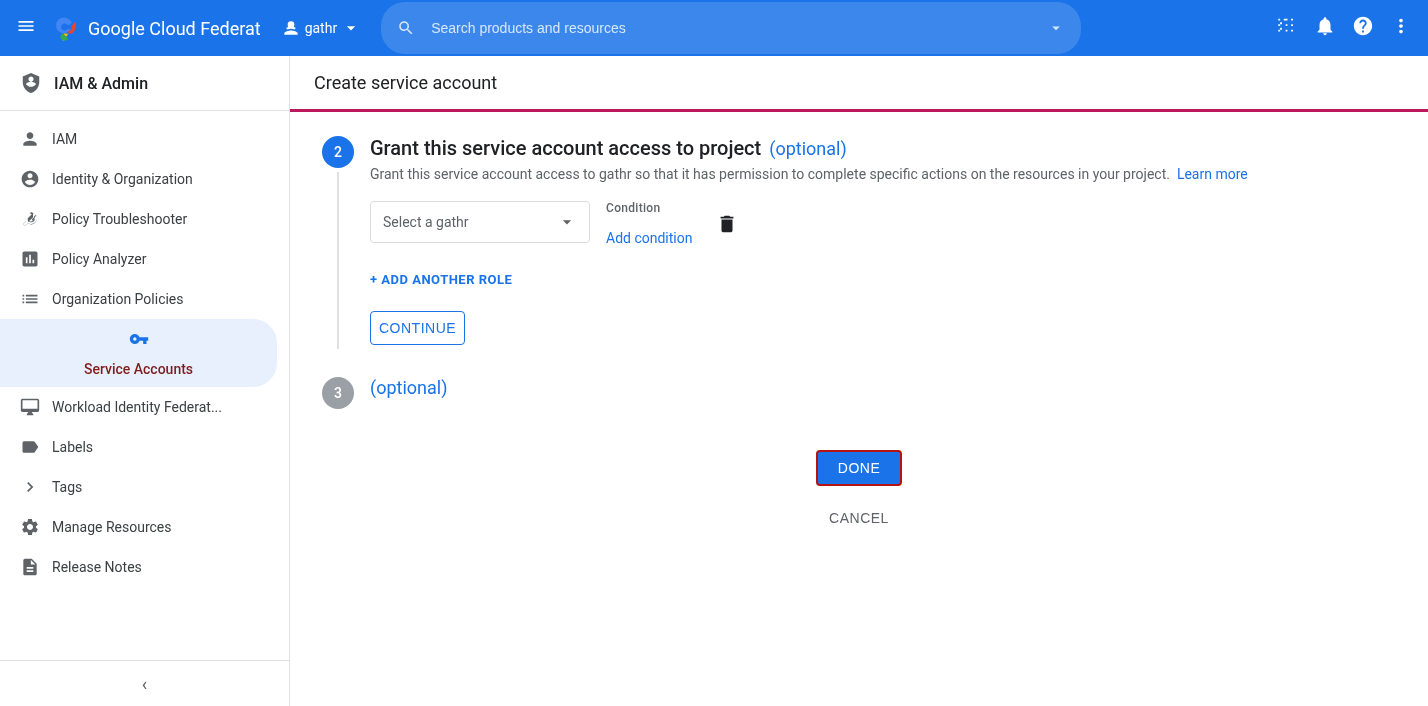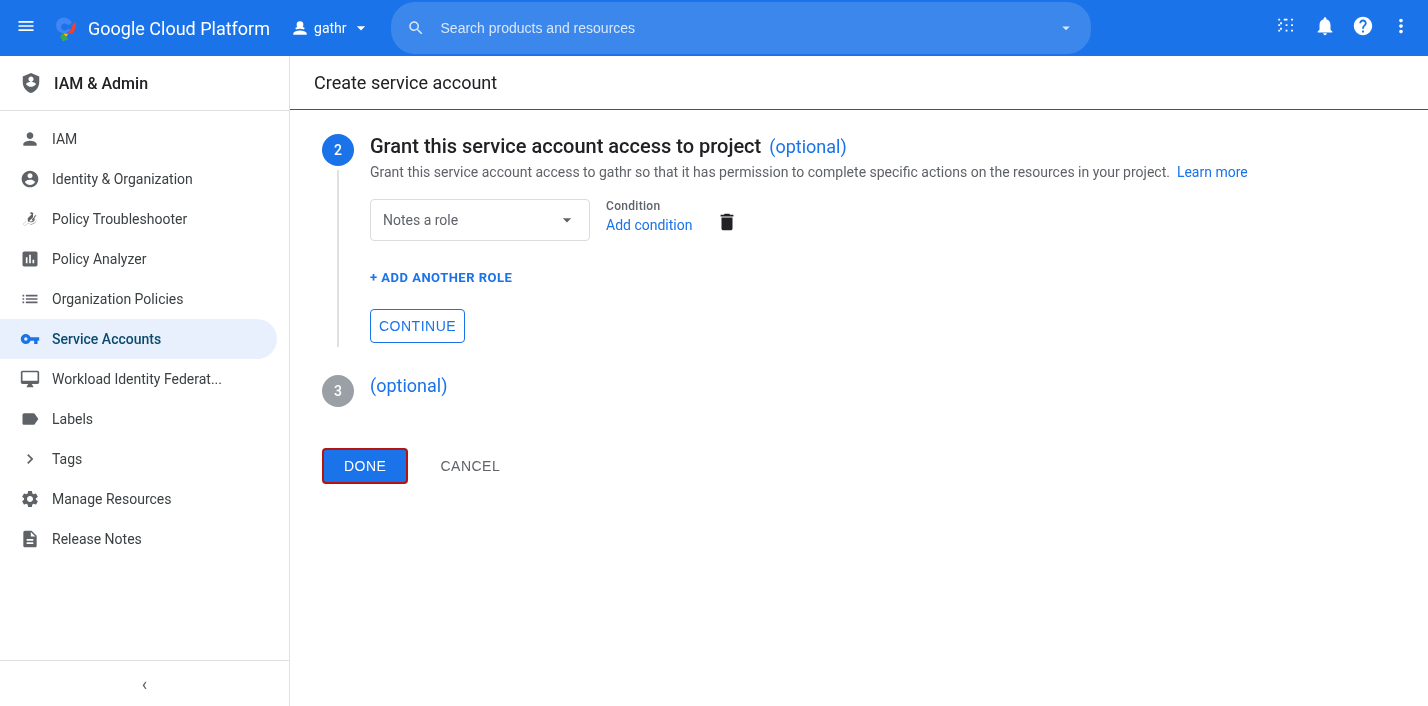--- a/index.html
+++ b/index.html
@@ -79,32 +79,33 @@
       cursor: pointer;
       color: #3c4043;
       font-size: 14px;
       font-weight: 400;
       border-radius: 0 24px 24px 0;
       margin-right: 12px;
       position: relative;
     }
     .sidebar-item.active {
       background: #e8f0fe;
-      color: #0c4a6e;
+      color: #7f1d1d;
       font-weight: 500;
+      flex-direction: column;
     }
     .sidebar-item .item-icon { width: 20px; height: 20px; color: #5f6368; flex-shrink: 0; }
     .sidebar-item.active .item-icon { color: #1a73e8; }
     .sidebar-collapse { display: flex; align-items: center; justify-content: center; padding: 12px; cursor: pointer; border-top: 1px solid #e0e0e0; color: #5f6368; font-size: 18px; }
 
     
     .main { flex: 1; overflow-y: auto; background: #fff; }
     .page-header {
       padding: 16px 24px;
-      border-bottom: 1px solid #be185d;
+      border-bottom: 3px solid #be185d;
       font-size: 18px;
       font-weight: 400;
       color: #202124;
     }
     .page-content { padding: 24px 32px; }
 
     
     .step { display: flex; gap: 16px; margin-bottom: 24px; }
     .step-indicator { display: flex; flex-direction: column; align-items: center; flex-shrink: 0; }
     .step-circle {
@@ -134,21 +135,21 @@
       padding: 0 12px;
       height: 42px;
       min-width: 220px;
       cursor: pointer;
       background: #fff;
       gap: 8px;
       justify-content: space-between;
     }
     .role-select-text { color: #5f6368; font-size: 14px; }
     .role-select-arrow { color: #5f6368; font-size: 16px; }
-    .condition-section { display: flex; flex-direction: column; gap: 4px; }
+    .condition-section { display: flex; flex-direction: column; gap: 15px; }
     .condition-label { font-size: 12px; color: #5f6368; font-weight: 500; letter-spacing: 0.3px; }
     .add-condition-link { color: #1a73e8; font-size: 14px; text-decoration: none; cursor: pointer; }
     .delete-btn { color: #5f6368; cursor: pointer; font-size: 20px; padding: 8px; margin-top: 4px; }
 
     
     .add-role-btn {
       display: flex; align-items: center; gap: 8px;
       color: #1a73e8; font-size: 13px; font-weight: 700;
       cursor: pointer;
       padding: 8px 0;
@@ -167,21 +168,21 @@
       letter-spacing: 0.5px;
       border-radius: 4px;
       cursor: pointer;
       margin-top: 16px;
     }
 
     
     .grant-users-step { margin-top: 8px; }
 
     
-    .bottom-actions { display: flex; gap: 16px; align-items: center; padding: 16px 0; margin-top: 8px; }
+    .bottom-actions { display: flex; gap: 16px; align-items: center; padding: 16px 0; margin-top: 8px; flex-direction: column; }
     .done-btn {
       background: #1a73e8;
       color: #fff;
       border: 2px solid #b31412;
       padding: 8px 20px;
       font-size: 14px;
       font-weight: 500;
       letter-spacing: 0.5px;
       border-radius: 4px;
       cursor: pointer;
@@ -214,21 +215,21 @@
       </svg>
   </span>
 
   <div class="topbar-logo">
     <svg width="28" height="28" viewBox="0 0 48 48">
       <path fill="#4285F4" d="M30.2 18.4l3.6-3.6-.3-1.5C30.1 9 25.6 6 20.5 6 13 6 7 12 7 19.5S13 33 20.5 33c4.8 0 9-2.7 11.2-6.7l-1.3-.7-3.8.1c-1.1 1.6-2.9 2.7-5 2.7-3.3 0-6-2.7-6-6s2.7-6 6-6c1.6 0 3.1.7 4.2 1.8l-.6.2z"></path>
       <path fill="#EA4335" d="M41.5 19c-.4-1.7-1.1-3.3-2.1-4.7l-6.1 6.1c.4.8.7 1.7.7 2.6 0 3.3-2.7 6-6 6v4.5l5.8.5c4.1-2.8 6.7-7.5 6.7-12.5"></path>
       <path fill="#FBBC05" d="M28 34l-7.5-.5C18 35.8 17 38 17 40.5c0 2.8 1 4.5 2.5 5.5L28 34z"></path>
       <path fill="#34A853" d="M19.5 46c3.5 0 6.5-1.2 8.7-3.1L19.5 34c-.8.4-1.7.6-2.5.6L14 38.5c.9 4.3 4.8 7.5 9.5 7.5"></path>
     </svg>
-    <span class="topbar-logo-text">Google Cloud Platform</span>
+    <span class="topbar-logo-text">Google Cloud Federat</span>
   </div>
 
   <div class="topbar-project">
     <svg width="20" height="20" viewBox="0 0 24 24" fill="white">
         <path d="M12 12.75c1.63 0 3.07.39 4.24.9L17.9 12c-1.33-.8-3.39-1.5-5.9-1.5-2.51 0-4.57.7-5.9 1.5l1.66 1.65c1.17-.51 2.61-.9 4.24-.9z"></path>
         <circle cx="12" cy="8" r="4"></circle>
         <path d="M4 20h16v-1.5c0-2.33-5.33-3.5-8-3.5S4 16.17 4 18.5V20z"></path>
       </svg>
     <span>gathr</span>
     <svg width="16" height="16" viewBox="0 0 24 24" fill="white">
@@ -386,21 +387,21 @@
             <span class="step-optional">(optional)</span>
           </div>
           <div class="step-description">
             <span>Grant this service account access to gathr so that it has permission to complete specific actions on the resources in your project.</span>
             &nbsp;<a href="#">Learn more</a>
           </div>
 
           
           <div class="role-row">
             <div class="role-select">
-              <span class="role-select-text">Notes a role</span>
+              <span class="role-select-text">Select a gathr</span>
               <svg width="20" height="20" viewBox="0 0 24 24" fill="#5f6368" class="role-select-arrow">
                   <path d="M7 10l5 5 5-5z"></path>
                 </svg>
             </div>
 
             <div class="condition-section">
               <span class="condition-label">Condition</span>
               <a href="#" class="add-condition-link">Add condition</a>
             </div>
 

